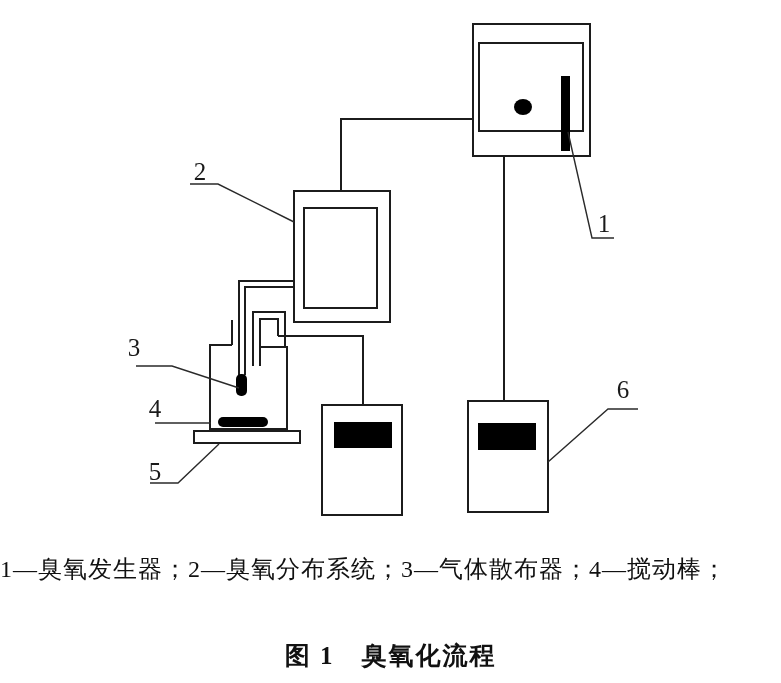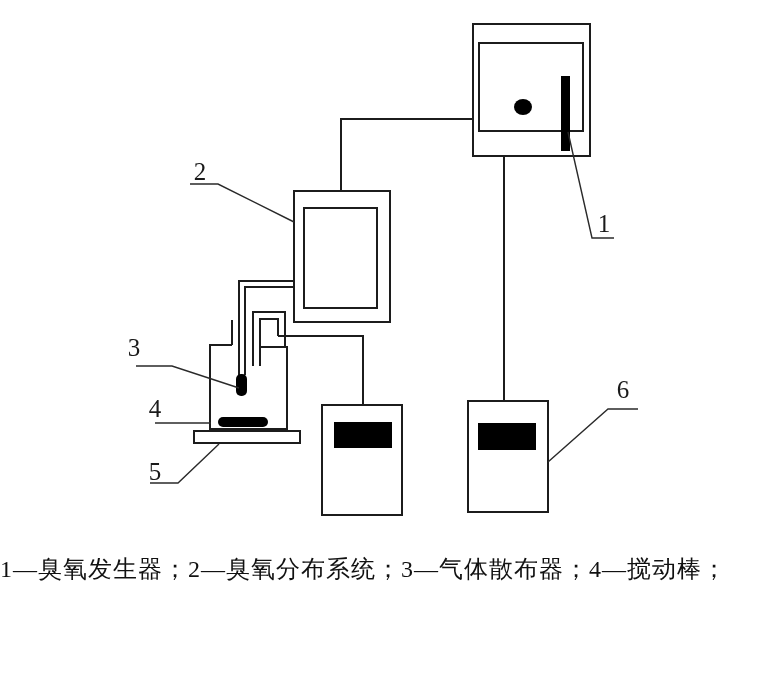--- a/index.html
+++ b/index.html
@@ -107,14 +107,15 @@
       <text class="part-num" x="604" y="232">1</text>
       <text class="part-num" x="200" y="180">2</text>
       <text class="part-num" x="134" y="356">3</text>
       <text class="part-num" x="155" y="417">4</text>
       <text class="part-num" x="155" y="480">5</text>
       <text class="part-num" x="623" y="398">6</text>
     </g>
   </svg>
 
   <div class="legend-line legend-line-1">1—臭氧发生器；2—臭氧分布系统；3—气体散布器；4—搅动棒；</div>
+  <div class="figure-caption">图 1　臭氧化流程</div>
 
 </div>
 
 </body></html>

